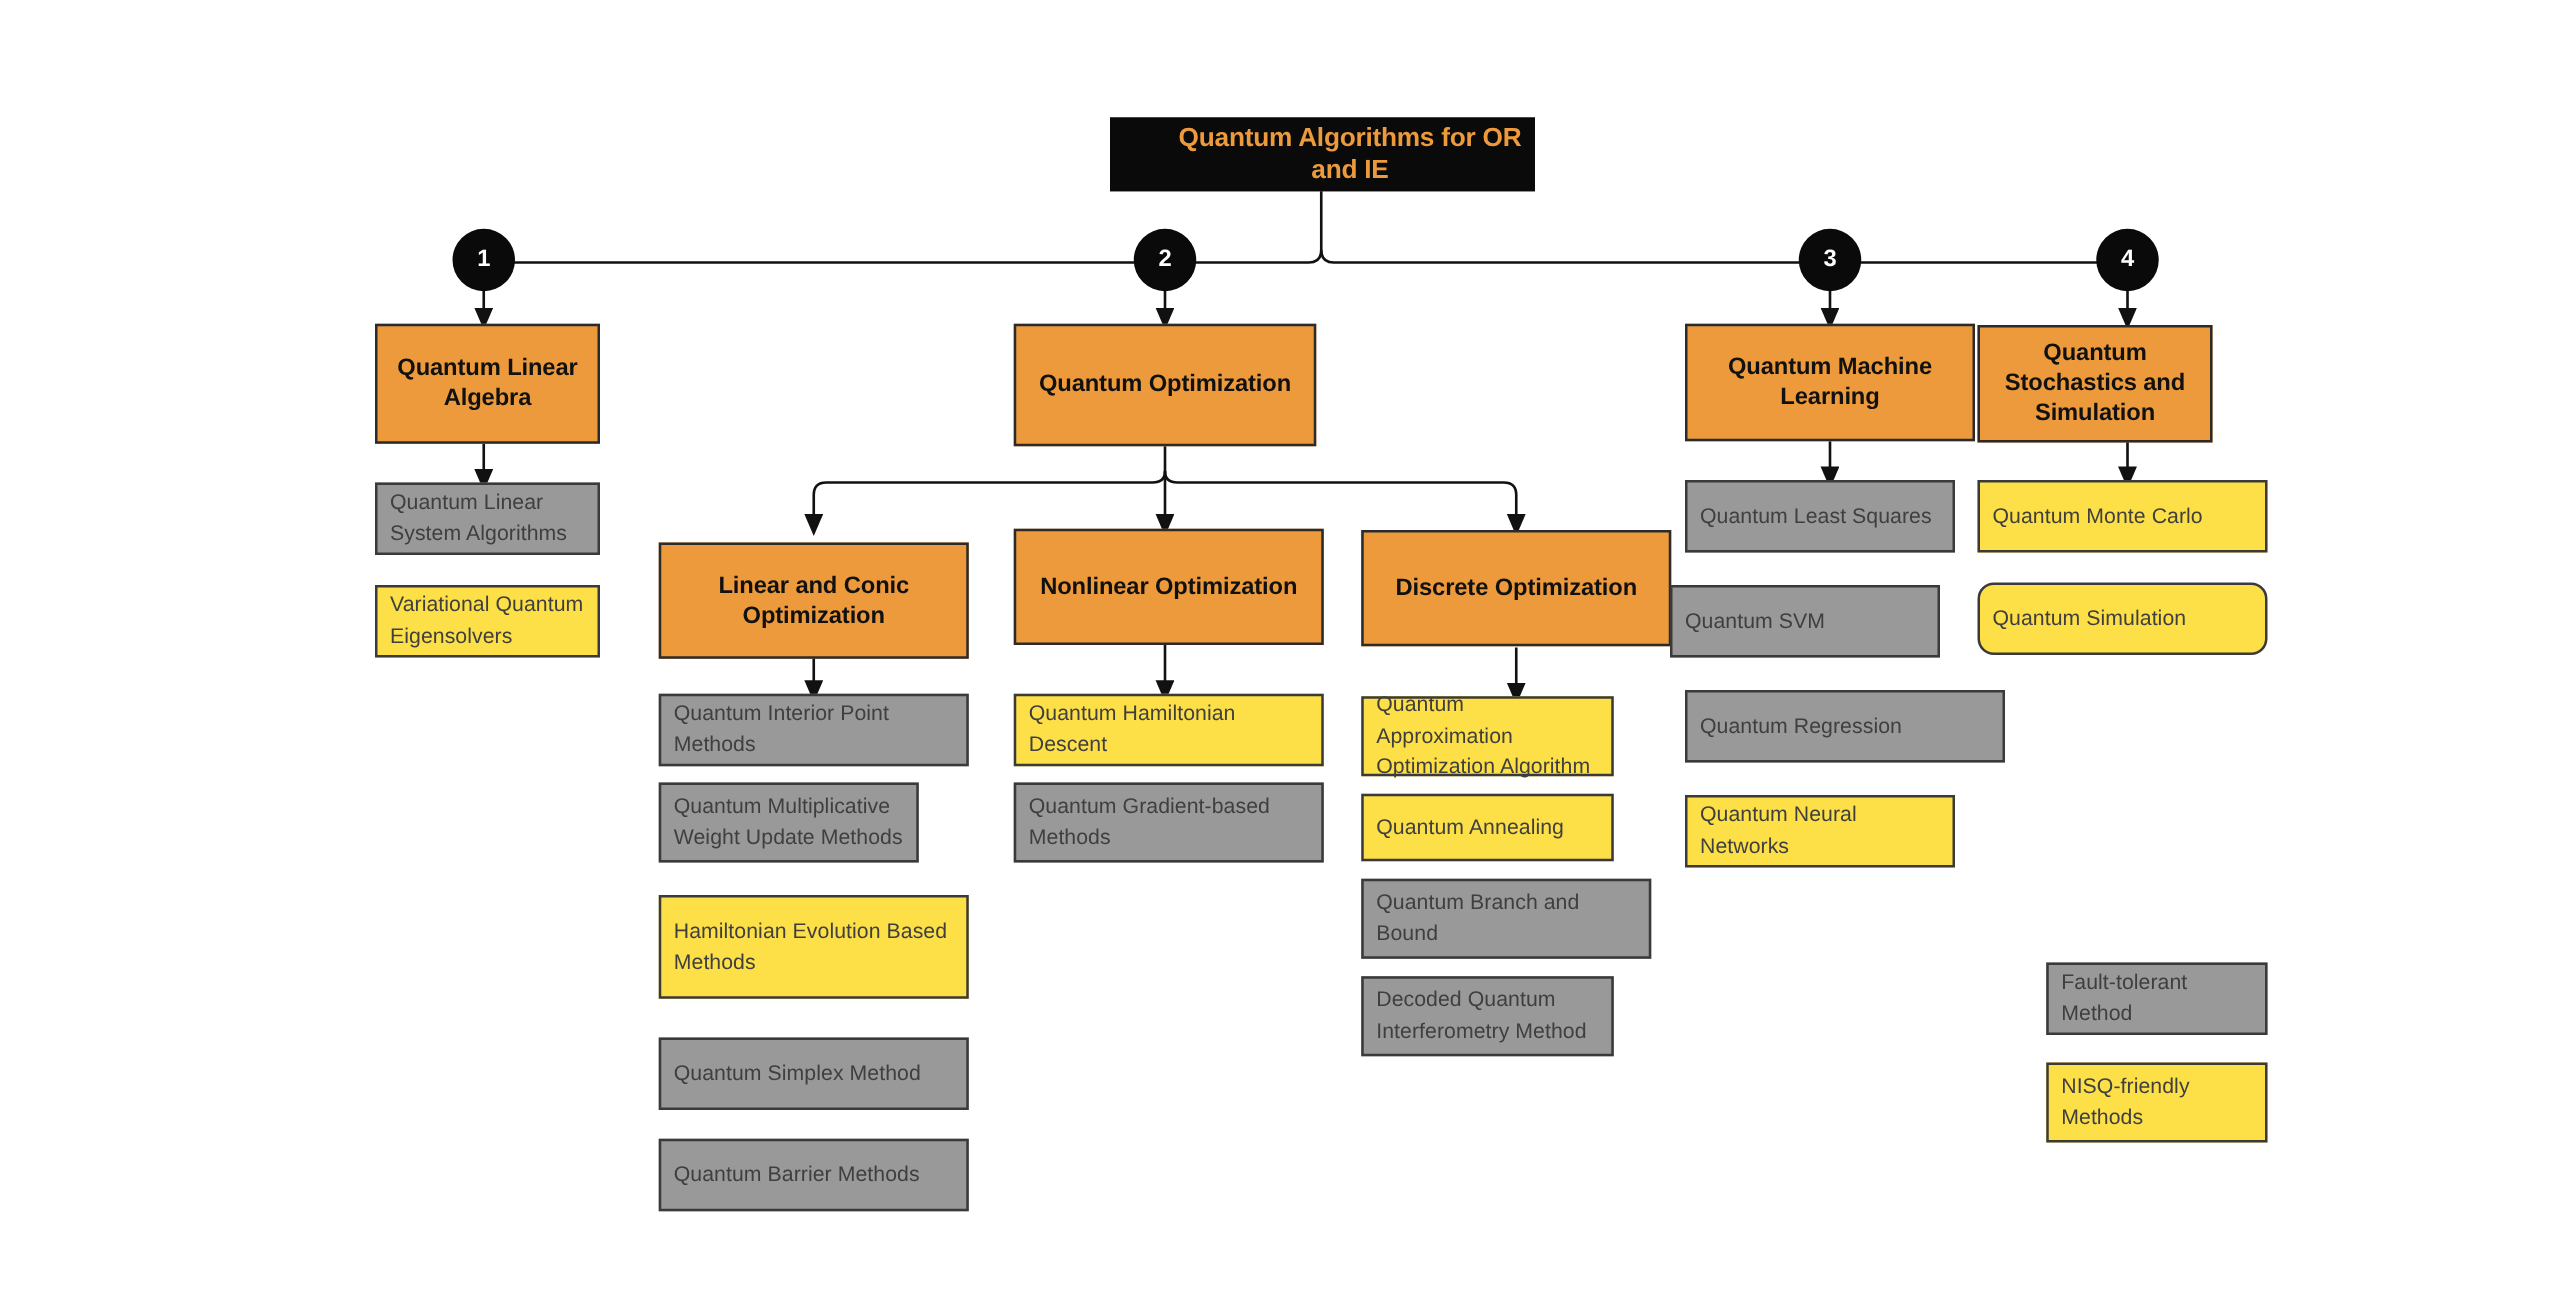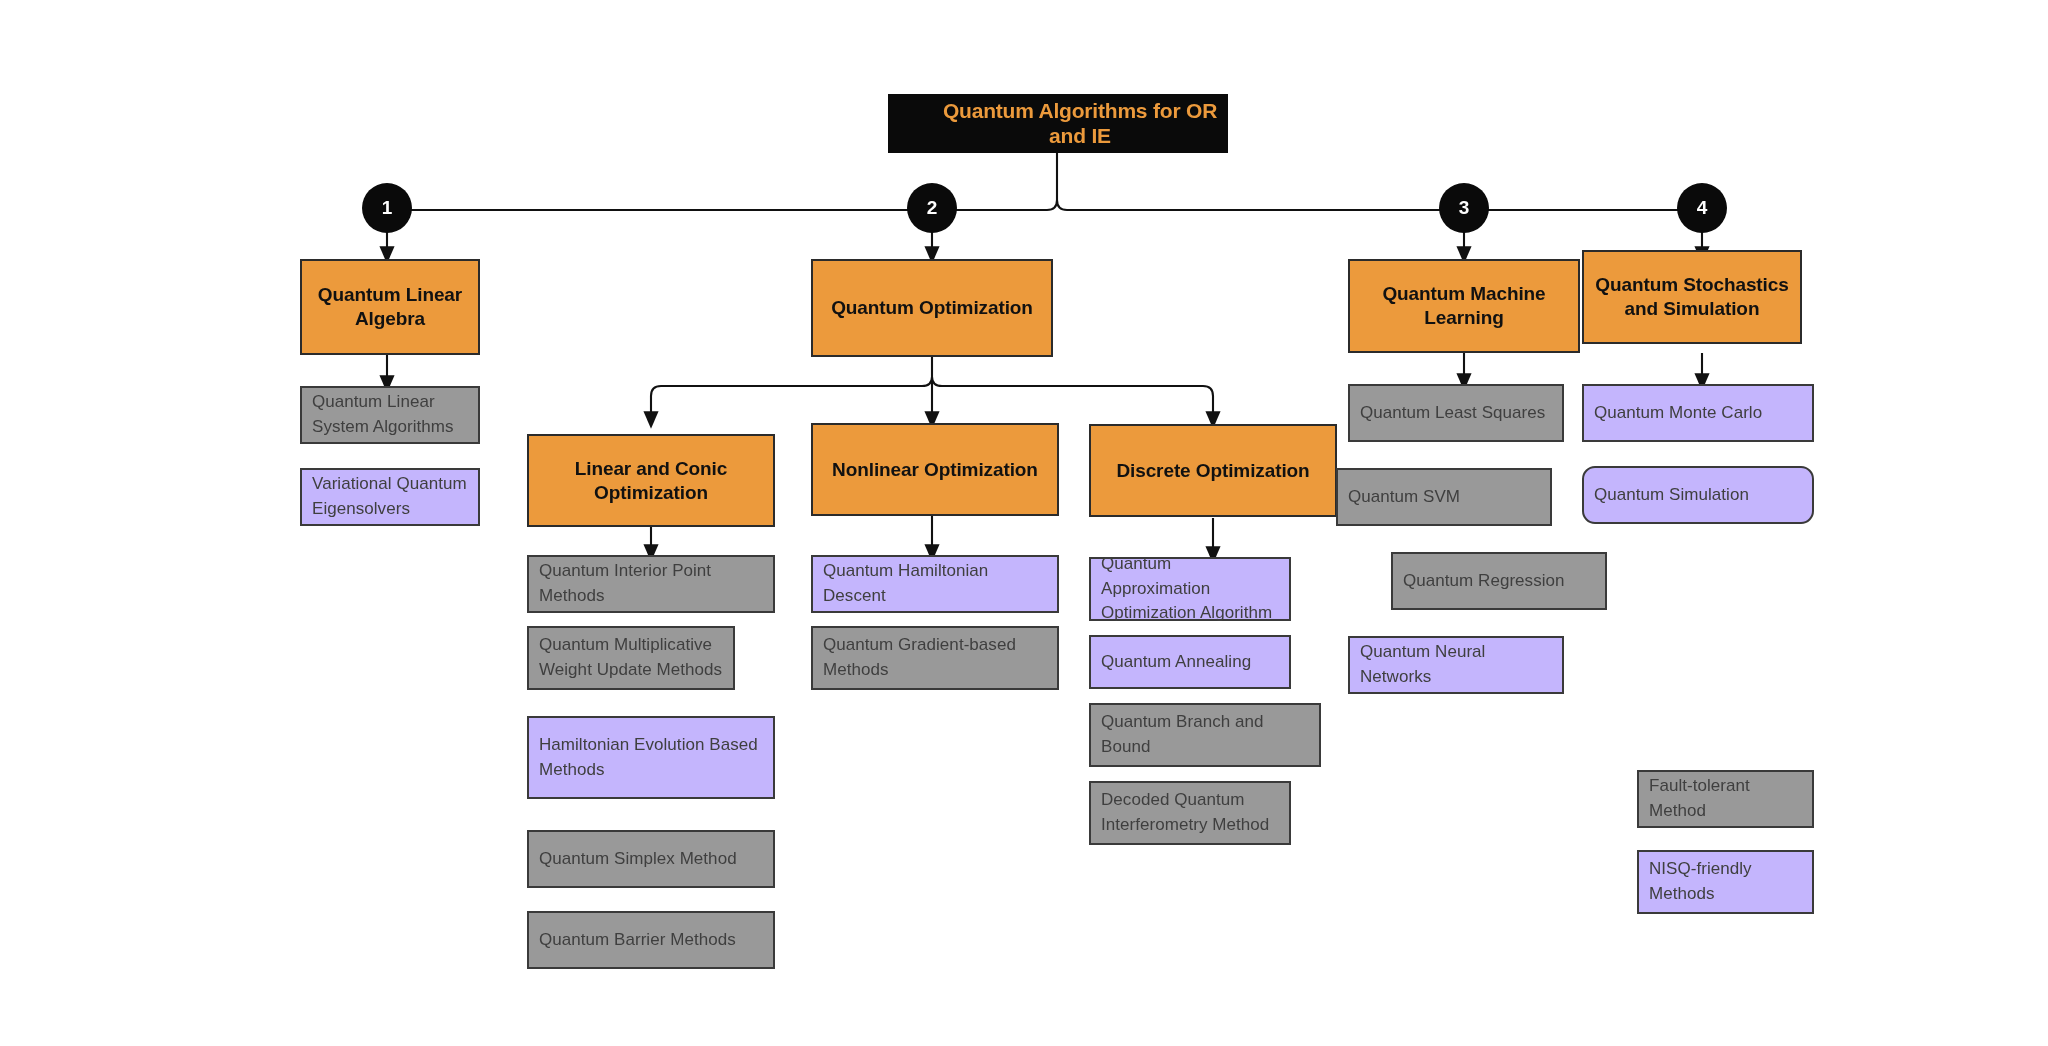--- a/index.html
+++ b/index.html
@@ -82,21 +82,21 @@
   }
   
   .leaf-box {
     border: 2px solid #3a3a3a;
     justify-content: flex-start;
   }
   .leaf-box.fault {
     background: #999999;
   }
   .leaf-box.nisq {
-    background: #c4b5fd;
+    background: #fde047;
   }
   .leaf-box .label {
     color: #3f3f3f;
     font-size: 17px;
     font-weight: normal;
     line-height: 1.45;
     padding: 0 10px;
     letter-spacing: 0.05px;
   }
 </style>
@@ -219,28 +219,28 @@
 
   <div class="node cat-box" style="left:1348px; top:259px; width:232px; height:94px;">
     <span class="label">Quantum Machine Learning</span>
   </div>
   <div class="node leaf-box fault" style="left:1348px; top:384px; width:216px; height:58px;">
     <span class="label">Quantum Least Squares</span>
   </div>
   <div class="node leaf-box fault" style="left:1336px; top:468px; width:216px; height:58px;">
     <span class="label">Quantum SVM</span>
   </div>
-  <div class="node leaf-box fault" style="left:1348px; top:552px; width:216px; height:58px;margin-left:43px;">
+  <div class="node leaf-box fault" style="left:1348px; top:552px; width:256px; height:58px;">
     <span class="label">Quantum Regression</span>
   </div>
   <div class="node leaf-box nisq" style="left:1348px; top:636px; width:216px; height:58px;">
     <span class="label">Quantum Neural Networks</span>
   </div>
 
-  <div class="node cat-box" style="left:1582px; top:250px; width:220px; height:94px;">
+  <div class="node cat-box" style="left:1582px; top:260px; width:188px; height:94px;">
     <span class="label">Quantum Stochastics and Simulation</span>
   </div>
   <div class="node leaf-box nisq" style="left:1582px; top:384px; width:232px; height:58px;">
     <span class="label">Quantum Monte Carlo</span>
   </div>
   <div class="node leaf-box nisq" style="left:1582px; top:466px; width:232px; height:58px;border-radius:13px;">
     <span class="label">Quantum Simulation</span>
   </div>
 
   <div class="node leaf-box fault" style="left:1637px; top:770px; width:177px; height:58px;">

